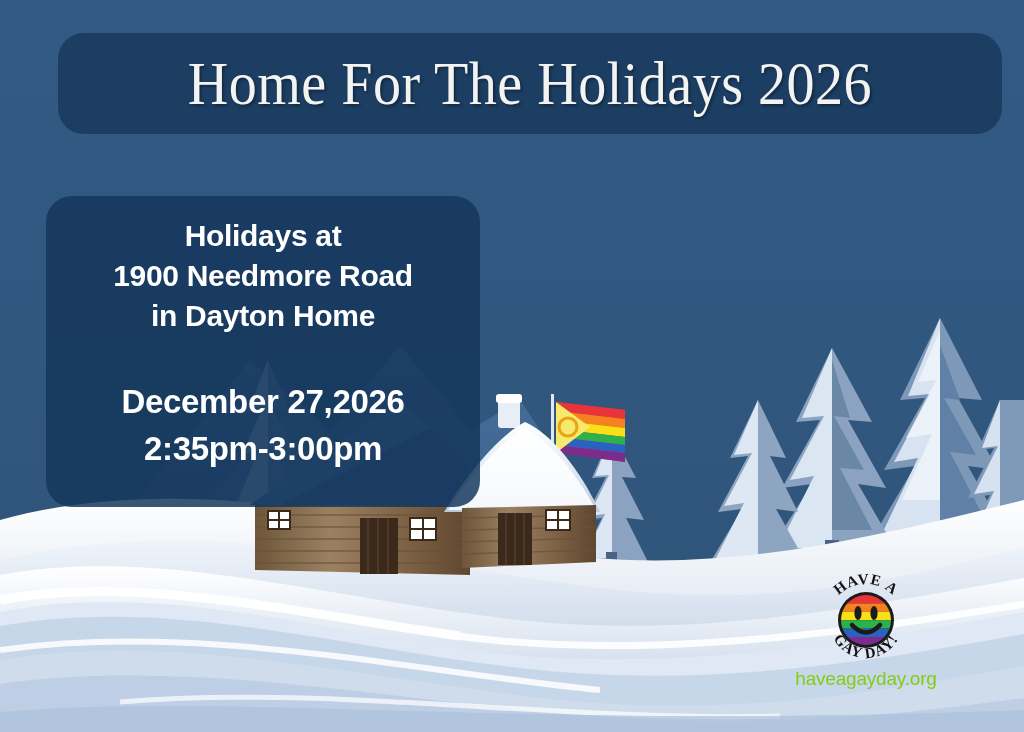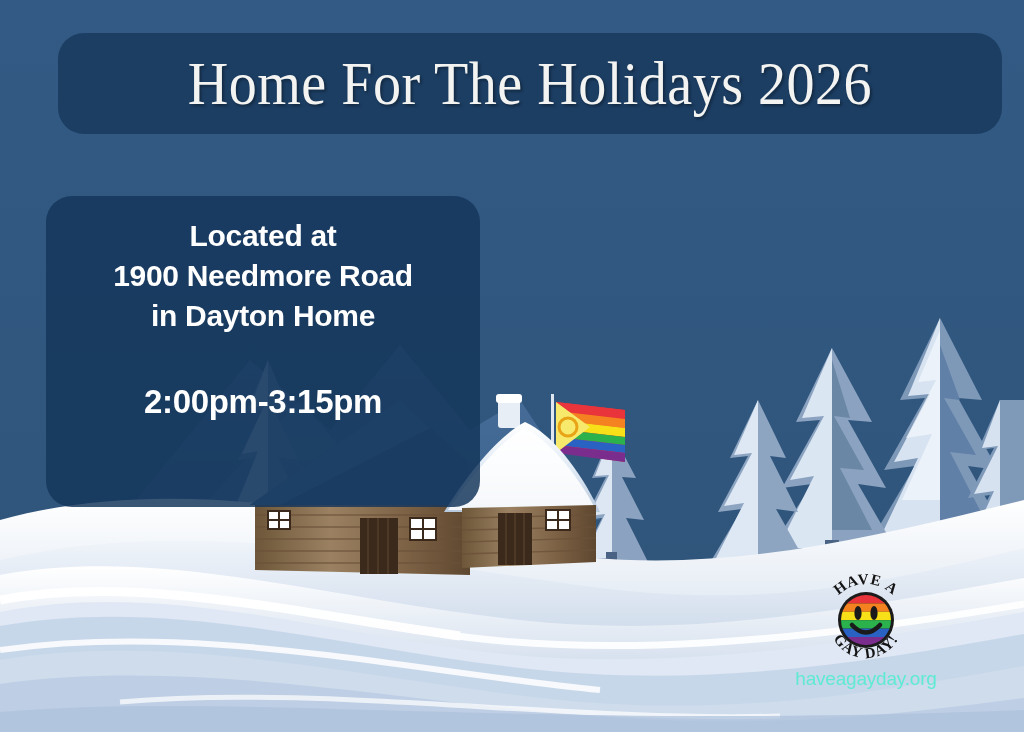--- a/index.html
+++ b/index.html
@@ -64,21 +64,21 @@
     position:absolute;
     left:786px;top:572px;
     width:160px;height:128px;
   }
   .logo-mark{position:absolute;left:30px;top:0;width:100px;height:96px;}
   .logo-mark svg{display:block;}
   .logo-url{
     position:absolute;left:0;top:96px;width:160px;
     text-align:center;
     font-size:19px;
-    color:#5eead4;
+    color:#84cc16;
     letter-spacing:-.2px;
     white-space:nowrap;
   }
 </style>
 </head>
 <body>
 
 <div class="poster">
 
   <div class="scene">
@@ -250,25 +250,26 @@
       <path d="M120 702 C 320 684, 560 722, 780 716" stroke="#ffffff" stroke-width="5" fill="none" opacity=".7"></path>
       <path d="M0 712 C 240 692, 520 730, 1024 710 L1024 732 L0 732 Z" fill="#aec2dc" opacity=".75"></path>
     </svg>
   </div>
 
   <div class="title-bar">
     <div class="title-text">Home For The Holidays 2026</div>
   </div>
 
   <div class="info-panel">
-    <div class="info-line">Located at</div>
+    <div class="info-line">Holidays at</div>
     <div class="info-line">1900 Needmore Road</div>
     <div class="info-line">in Dayton Home</div>
     <div class="info-gap"></div>
-    <div class="info-line when">2:00pm-3:15pm</div>
+    <div class="info-line when">December 27,2026</div>
+    <div class="info-line when">2:35pm-3:00pm</div>
   </div>
 
   <div class="logo-block">
     <div class="logo-mark">
       <svg viewBox="0 0 100 96" xmlns="http://www.w3.org/2000/svg">
         <defs>
           <clipPath id="faceClip">
               <circle cx="50" cy="48" r="25"></circle>
             </clipPath>
           <path id="arcTop" d="M12 50 A 38 38 0 0 1 88 50"></path>

